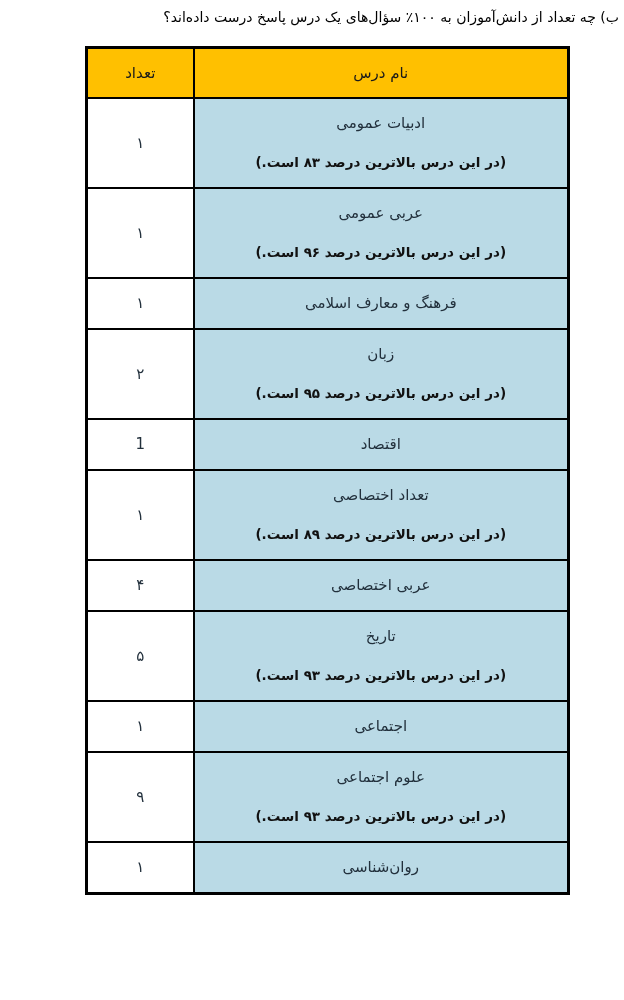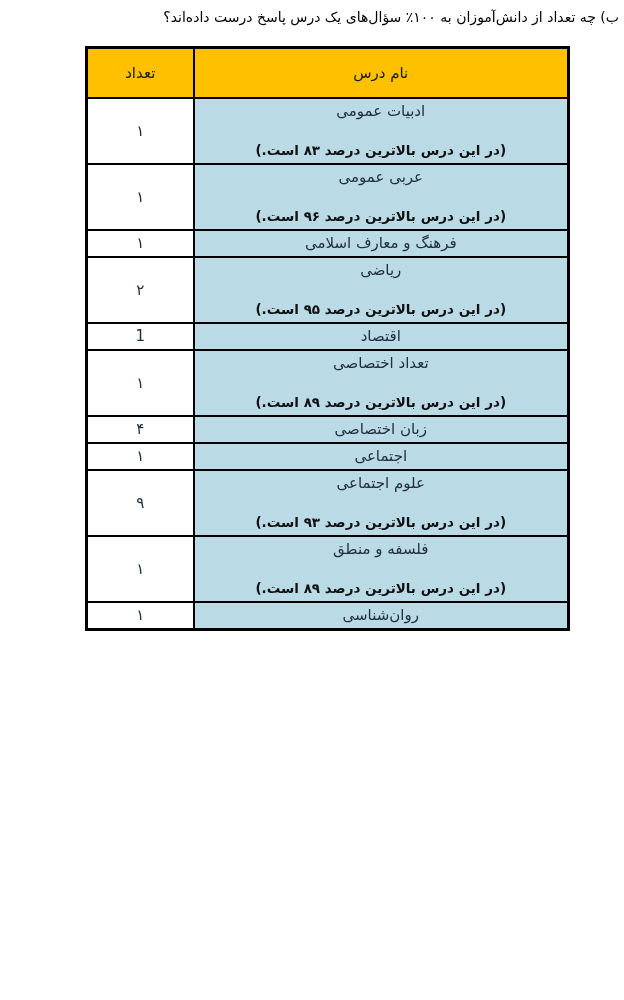--- a/index.html
+++ b/index.html
@@ -50,21 +50,21 @@
   .course-table th{
     background:var(--header-bg);
     color:var(--header-text);
     font-weight:normal;
     font-size:15px;
     height:50px;
     line-height:18px;
   }
   td.course-cell{
     background:var(--cell-bg);
-    padding:2px 8px;
+    padding:14px 8px;
   }
   td.count-cell{
     background:#ffffff;
     color:var(--count-text);
     font-size:15px;
   }
   .course-name{
     color:var(--course-text);
     font-size:15px;
     line-height:21px;
@@ -116,21 +116,21 @@
     <td class="course-cell">
       <div class="course-name">فرهنگ و معارف اسلامی</div>
 
     </td>
     <td class="count-cell">
       <span>۱</span>
     </td>
   </tr>
       <tr>
     <td class="course-cell">
-      <div class="course-name">ریاضی</div>
+      <div class="course-name">زبان</div>
       <div class="course-note">(در این درس بالاترین درصد ۹۵ است.)</div>
     </td>
     <td class="count-cell">
       <span>۲</span>
     </td>
   </tr>
       <tr>
     <td class="course-cell">
       <div class="course-name">اقتصاد</div>
 
@@ -143,25 +143,34 @@
     <td class="course-cell">
       <div class="course-name">تعداد اختصاصی</div>
       <div class="course-note">(در این درس بالاترین درصد ۸۹ است.)</div>
     </td>
     <td class="count-cell">
       <span>۱</span>
     </td>
   </tr>
       <tr>
     <td class="course-cell">
-      <div class="course-name">زبان اختصاصی</div>
+      <div class="course-name">عربی اختصاصی</div>
 
     </td>
     <td class="count-cell">
       <span>۴</span>
+    </td>
+  </tr>
+      <tr>
+    <td class="course-cell">
+      <div class="course-name">تاریخ</div>
+      <div class="course-note">(در این درس بالاترین درصد ۹۳ است.)</div>
+    </td>
+    <td class="count-cell">
+      <span>۵</span>
     </td>
   </tr>
       <tr>
     <td class="course-cell">
       <div class="course-name">اجتماعی</div>
 
     </td>
     <td class="count-cell">
       <span>۱</span>
     </td>
@@ -170,29 +179,20 @@
     <td class="course-cell">
       <div class="course-name">علوم اجتماعی</div>
       <div class="course-note">(در این درس بالاترین درصد ۹۳ است.)</div>
     </td>
     <td class="count-cell">
       <span>۹</span>
     </td>
   </tr>
       <tr>
     <td class="course-cell">
-      <div class="course-name">فلسفه و منطق</div>
-      <div class="course-note">(در این درس بالاترین درصد ۸۹ است.)</div>
-    </td>
-    <td class="count-cell">
-      <span>۱</span>
-    </td>
-  </tr>
-      <tr>
-    <td class="course-cell">
       <div class="course-name">روان‌شناسی</div>
 
     </td>
     <td class="count-cell">
       <span>۱</span>
     </td>
   </tr>
     </tbody>
 </table>
 

